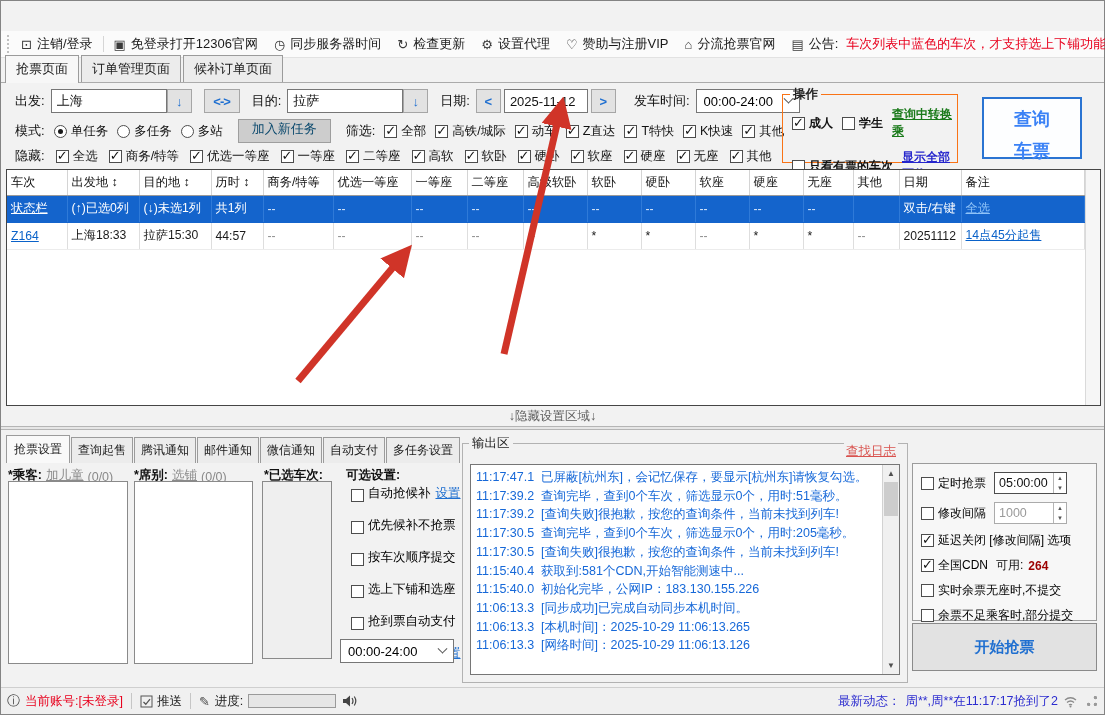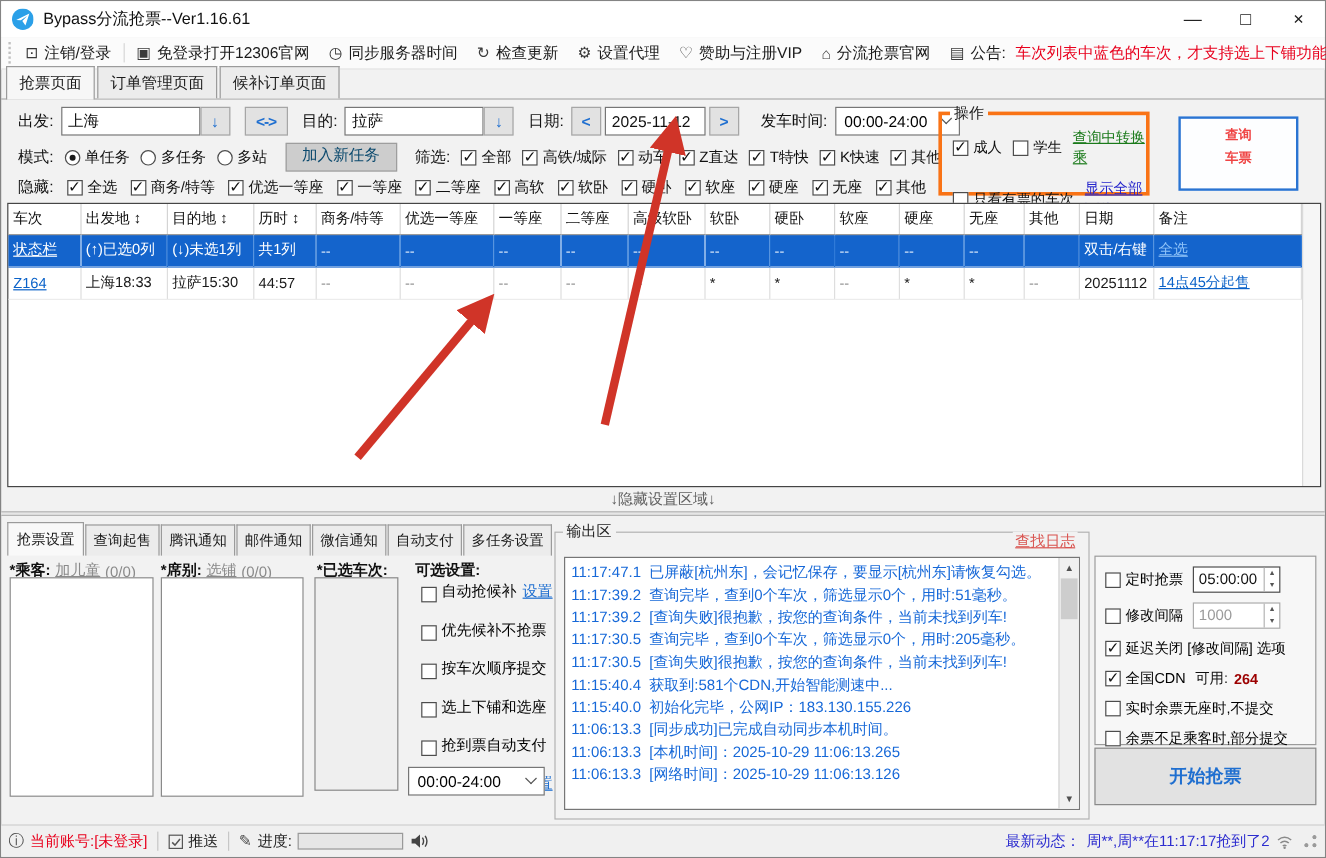--- a/index.html
+++ b/index.html
@@ -43,26 +43,26 @@
   .rb { width: 13px; height: 13px; border: 1px solid #4d4d4d; border-radius: 50%; background: #fff; position: relative; margin-right: 4px; flex: none; cursor: pointer; }
   .rb.on::after { content: ""; position: absolute; left: 3px; top: 3px; width: 5px; height: 5px; border-radius: 50%; background: #1a1a1a; }
   .cb { width: 13px; height: 13px; border: 1px solid #4d4d4d; background: #fff; position: relative; margin-right: 4px; flex: none; cursor: pointer; }
   .cb.on::after { content: "✓"; position: absolute; left: 0; top: -3px; font-size: 13px; font-weight: bold; color: #111; }
   #add-task { height: 24px; padding: 0 13px; background: #cdcdcd; border: 1px solid #9e9e9e; font-size: 13px; color: #0c4a6e; margin: 0 6px; cursor: pointer; white-space: nowrap; }
   #filter-group, #hide-group, #mode-group { display: flex; align-items: center; gap: 9px; }
   #hide-group { gap: 11px; }
   .lnk { text-decoration: underline; cursor: pointer; }
   .l-green { color: #1a7a1a; font-size: 12px; }
   .l-violet { color: #2424cc; font-size: 12px; }
-  .ops { position: absolute; left: 781px; top: 3px; width: 176px; height: 77px; border: 3px solid #f97316; padding: 0; }
+  .ops { position: absolute; left: 781px; top: 3px; width: 176px; height: 77px; border: 1px solid #f97316; padding: 0; font-weight: bold; }
   .ops legend { font-size: 12.5px; color: #222; margin-left: 7px; padding: 0 3px; }
   .ops-row { display: flex; align-items: center; margin: 3px 0 0 9px; gap: 9px; font-size: 12px; }
   .ops-row .citem { font-size: 12px; }
   .ops-row2 { margin-top: 9px; }
-  .querybtn { position: absolute; left: 981px; top: 14px; width: 100px; height: 62px; background: #fdfeff; border: 2px solid #2a74d2; color: #ef4444; font-size: 11px; font-weight: bold; line-height: 1.75; text-align: center; padding-top: 5px; cursor: pointer; }
+  .querybtn { position: absolute; left: 981px; top: 14px; width: 100px; height: 62px; background: #fdfeff; border: 2px solid #2a74d2; color: #3b82f6; font-size: 18px; font-weight: bold; line-height: 1.75; text-align: center; padding-top: 5px; cursor: pointer; }
 
   
   .tablebox { position: absolute; top: 168px; left: 5px; width: 1095px; height: 237px; background: #fff; border: 1px solid #454545; }
   table { border-collapse: collapse; table-layout: fixed; width: 1078px; font-size: 12.2px; }
   th { height: 25px; border-bottom: 1px solid #9a9a9a; border-right: 1px solid #d4d4d4; text-align: left; padding: 0 4px; font-weight: normal; color: #111; white-space: nowrap; overflow: hidden; }
   td { height: 27px; border-right: 1px solid #dedede; border-bottom: 1px solid #ececec; padding: 0 4px; white-space: nowrap; overflow: hidden; color: #1a1a1a; }
   tr.sel td { background: #1464cc; color: #fff; border-right-color: #2f7ad8; border-bottom-color: #1464cc; }
   td.dash { color: #8f8f8f; }
   tr.sel td.dash { color: #d9e7fa; }
   td.star { color: #222; }
@@ -132,32 +132,20 @@
                 radial-gradient(circle at 22% 78%, #9a9a9a 1.4px, transparent 2px); }
 
   
   .arrows { position: absolute; left: 0; top: 0; z-index: 99; pointer-events: none; }
 </style>
 </head>
 <body>
 
 <div class="window">
 
-  <div class="titlebar">
-    <svg class="app-ic" viewBox="0 0 18 18">
-      <circle cx="9" cy="9" r="9" fill="#2ba0e8"></circle>
-      <polygon points="3.5,9.6 14.5,4.2 11.2,14.2 8.6,10.6 12.6,6.4 7.3,9.9" fill="#ffffff"></polygon>
-    </svg>
-    <span class="title">Bypass分流抢票--Ver1.16.61</span>
-    <div class="wctrl">
-      <span class="wc">—</span>
-      <span class="wc">□</span>
-      <span class="wc">×</span>
-    </div>
-  </div>
 
   <div class="toolbar">
     <span class="tb-grip"></span>
     <div id="tb-items">
         <div class="tb-item">
           <span class="tb-ic">⊡</span>
           <span>注销/登录</span>
         </div>
         <span class="tb-sep"></span>
         <div class="tb-item">

